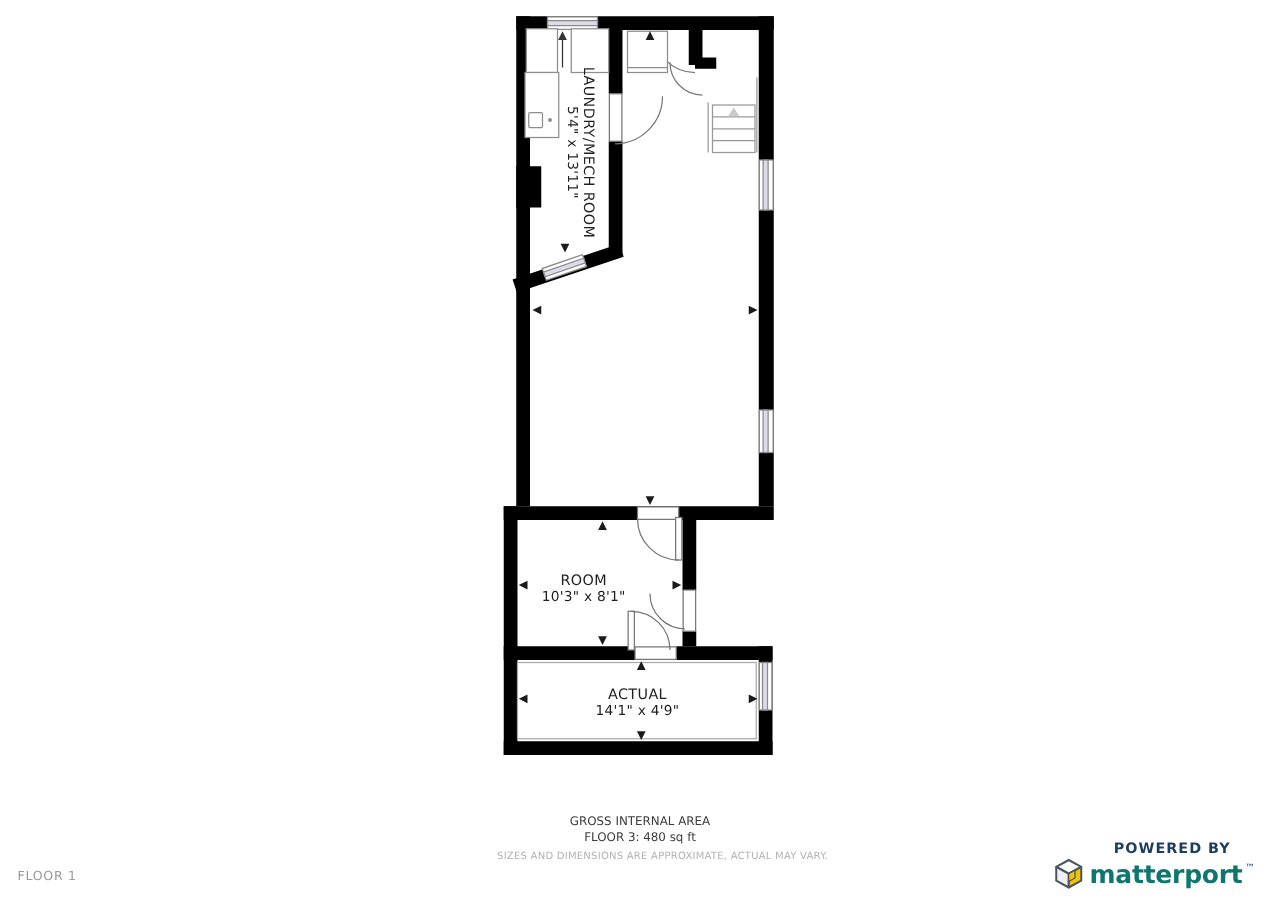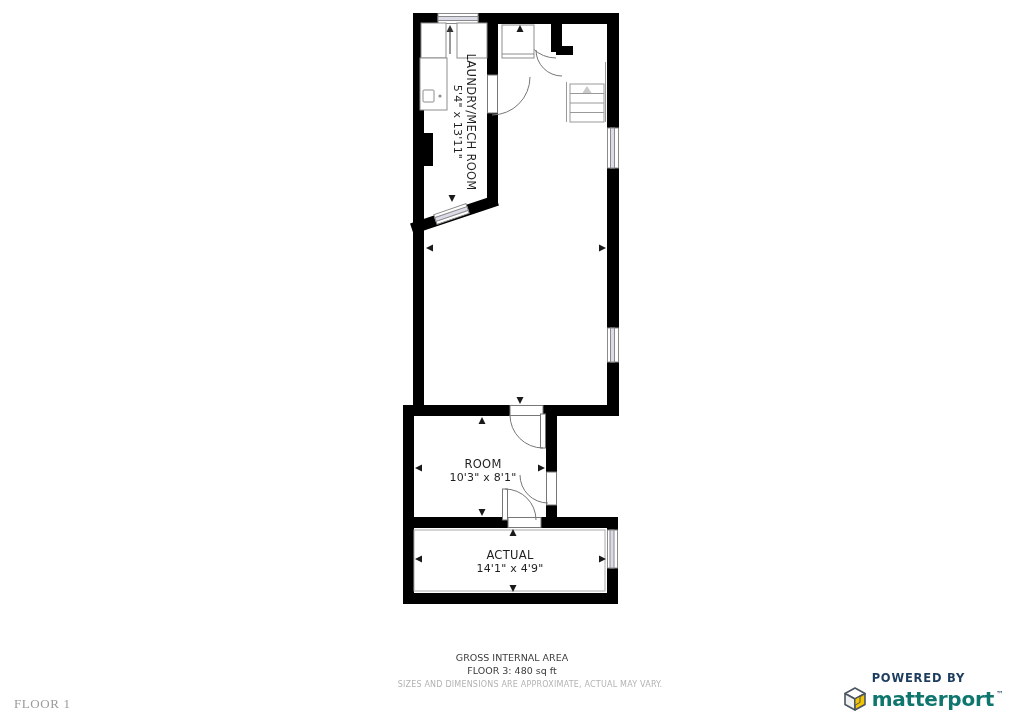--- a/index.html
+++ b/index.html
@@ -6,22 +6,22 @@
   #stage{position:relative;width:1024px;height:724px;background:#ffffff;overflow:hidden;
          font-family:"DejaVu Sans","Liberation Sans",sans-serif;}
   #plan-svg{position:absolute;left:0;top:0;}
   .room-label{position:absolute;transform:translate(-50%,-50%);text-align:center;
               color:#1f1f1f;font-size:11.5px;line-height:14px;letter-spacing:.3px;white-space:nowrap;}
   .room-label .dims{font-size:11px;letter-spacing:.2px;}
   .room-label.rotated{transform:translate(-50%,-50%) rotate(90deg);}
   #footer-block{position:absolute;left:512px;top:651px;transform:translateX(-50%);
                 text-align:center;color:#3c3c3c;font-size:9.5px;line-height:13px;white-space:nowrap;}
   #footer-block .disclaimer{color:#b3b3b3;font-size:8px;margin-top:1px;letter-spacing:.2px;margin-left:36px;}
-  #floor-tag{position:absolute;left:14px;top:696px;color:#9a9a9a;font-size:13px;letter-spacing:.6px;font-family:Liberation Serif, serif;}
-  #logo{position:absolute;right:20px;bottom:12px;display:flex;flex-direction:column;align-items:flex-start;}
+  #floor-tag{position:absolute;left:14px;top:696px;color:#9a9a9a;font-size:10px;letter-spacing:.6px;}
+  #logo{position:absolute;right:20px;bottom:12px;display:flex;flex-direction:column;align-items:center;}
   #logo .powered{color:#1d3d5e;font-weight:bold;font-size:11.5px;letter-spacing:.8px;padding-left:30px;}
   #logo .brandrow{display:flex;align-items:center;gap:4px;margin-top:1px;}
   #logo .wordmark{color:#0f766e;font-weight:bold;font-size:20px;letter-spacing:-.2px;line-height:24px;}
   #logo .tm{color:#1d3d5e;font-size:8px;align-self:flex-start;margin-top:4px;margin-left:-2px;}
 </style>
 </head>
 <body>
 
 <div id="stage">
 
@@ -142,21 +142,21 @@
       <polygon points="513,592 509.5,585 516.5,585"></polygon>
     </g>
   </svg>
 
   <div class="room-label rotated" style="left:464px;top:122px;">
     <div>LAUNDRY/MECH ROOM</div>
     <div class="dims">5'4" x 13'11"</div>
   </div>
 
 
-  <div class="room-label" style="left:483px;top:471px;">
+  <div class="room-label" style="left:467px;top:471px;">
     <div>ROOM</div>
     <div class="dims">10'3" x 8'1"</div>
   </div>
 
   <div class="room-label" style="left:510px;top:562px;">
     <div>ACTUAL</div>
     <div class="dims">14'1" x 4'9"</div>
   </div>
 
   <div id="footer-block">

